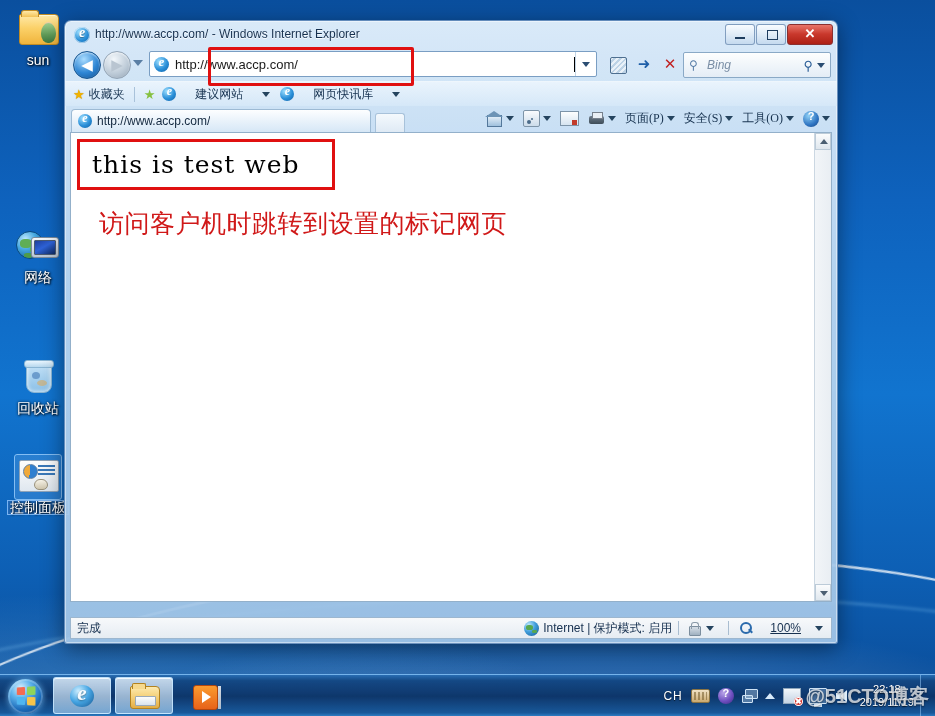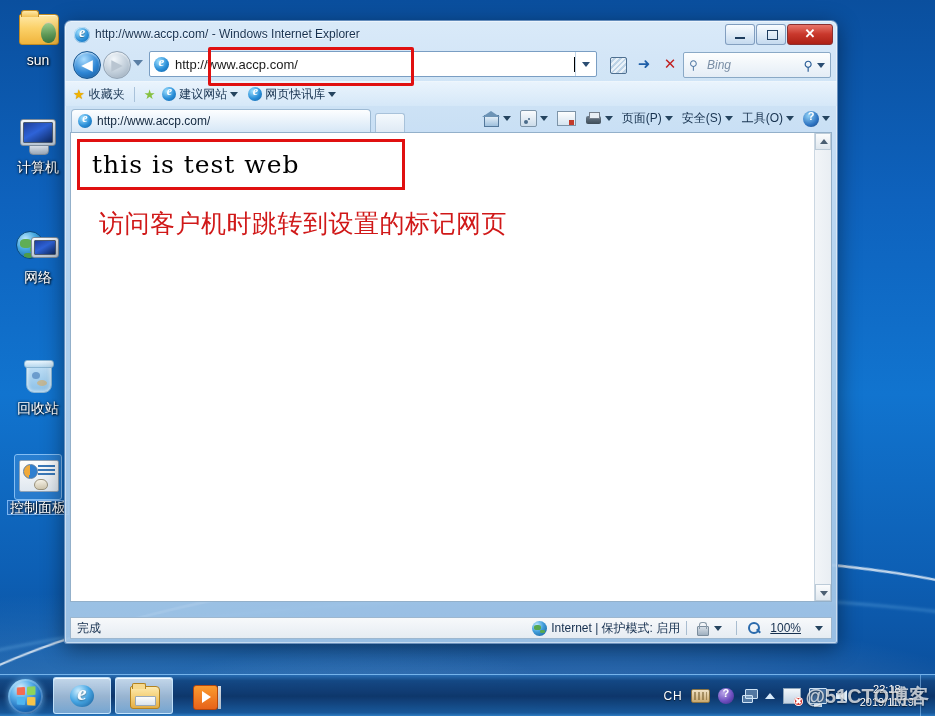--- a/index.html
+++ b/index.html
@@ -175,38 +175,38 @@
   #searchbox .sdv{width:0;height:0;border-left:4px solid transparent;border-right:4px solid transparent;
     border-top:5px solid #2b4d72;margin-right:5px;}
 
   
   #favbar{height:24px;display:flex;align-items:center;padding:0 8px;gap:4px;
     background:linear-gradient(180deg,rgba(238,246,253,.85),rgba(214,232,248,.85));
     border-top:1px solid rgba(255,255,255,.6);}
   .star{color:#f2b300;font-size:13px;text-shadow:0 0 1px #a9790a;}
   .fav-lbl{font-size:12px;color:#15314f;}
   .fsep{width:1px;height:15px;background:#a9c2da;margin:0 5px;}
-  .fav-item{display:flex;align-items:center;gap:3px;padding:1px 3px;border-radius:2px;}
+  .fav-item{display:flex;align-items:center;gap:19px;padding:1px 3px;border-radius:2px;}
   .mini-ie{width:14px;height:14px;border-radius:50%;position:relative;flex:none;
     background:radial-gradient(circle at 35% 30%,#9fe0ff,#2a8fd8 55%,#0d5fa5 100%);}
   .mini-ie:after{content:"e";position:absolute;left:0;right:0;top:-3px;text-align:center;
     font:italic bold 12px "Liberation Serif",serif;color:#fff;}
   .dv{width:0;height:0;border-left:4px solid transparent;border-right:4px solid transparent;border-top:5px solid #25445f;}
   .star-add{color:#86c040;font-size:13px;}
 
   
   #tabrow{height:26px;position:relative;display:flex;align-items:flex-end;padding-left:6px;}
   #tab1{width:300px;height:23px;border:1px solid #9dbad4;border-bottom:none;border-radius:4px 4px 0 0;
     background:linear-gradient(180deg,#fdfeff 0%,#e7f1fa 55%,#d6e7f6 100%);
     display:flex;align-items:center;padding:0 6px;box-sizing:border-box;}
   #tab1 .lbl{margin-left:5px;font-size:12px;color:#13283f;white-space:nowrap;overflow:hidden;}
   #newtab{width:28px;height:18px;margin-left:4px;border:1px solid #a8c2da;border-bottom:none;border-radius:3px 3px 0 0;
     background:linear-gradient(180deg,#f4f9fd,#dfeaf5);}
   #cmdbar{position:absolute;right:4px;top:2px;display:flex;align-items:center;gap:3px;}
-  .cmd{display:flex;align-items:center;gap:3px;padding:2px 3px;border-radius:2px;font-size:12px;color:#17324f;white-space:nowrap;}
+  .cmd{display:flex;align-items:center;gap:3px;padding:2px 3px;border-radius:2px;font-size:12px;color:#17324f;white-space:nowrap;font-family:Liberation Serif, serif;}
   .homeic{width:17px;height:15px;position:relative;}
   .homeic:before{content:"";position:absolute;left:1px;top:4px;width:13px;height:10px;
     background:linear-gradient(180deg,#e8f2fa,#9fc0dd);border:1px solid #54789b;}
   .homeic:after{content:"";position:absolute;left:-1px;top:0;border-left:9px solid transparent;
     border-right:9px solid transparent;border-bottom:6px solid #6d94b6;}
   .feedic{width:15px;height:15px;border:1px solid #7d94a8;border-radius:2px;background:linear-gradient(180deg,#fafcfe,#ccdcea);position:relative;}
   .feedic:after{content:"";position:absolute;left:3px;bottom:2px;width:4px;height:4px;border-radius:50%;background:#4a6b8a;
     box-shadow:0 0 0 3px transparent, 3px -3px 0 -1px #4a6b8a;}
   .mailic{width:17px;height:13px;border:1px solid #7d94a8;background:linear-gradient(180deg,#fdfefe,#d6e4f0);position:relative;}
   .mailic:after{content:"";position:absolute;right:1px;bottom:0;width:5px;height:5px;background:#c23b2b;}
@@ -214,21 +214,21 @@
   .printic:before{content:"";position:absolute;left:1px;top:4px;width:15px;height:8px;border-radius:2px;
     background:linear-gradient(180deg,#6d7d8c,#3e4c58);}
   .printic:after{content:"";position:absolute;left:4px;top:0;width:9px;height:5px;background:#e9eff5;border:1px solid #76808c;}
   .helpic{width:16px;height:16px;border-radius:50%;background:radial-gradient(circle at 35% 30%,#8fd0f5,#2e74c2 60%,#14407c 100%);
     position:relative;}
   .helpic:after{content:"?";position:absolute;left:0;right:0;top:-1px;text-align:center;font:bold 11px "Liberation Sans",sans-serif;color:#fff;}
 
   
   #viewport{position:absolute;left:5px;right:5px;top:0;height:470px;background:#fff;border:1px solid #93b0ca;box-sizing:border-box;overflow:hidden;}
   #pagearea{position:absolute;left:0;top:0;right:16px;bottom:0;background:#fff;padding:6px 0 0 6px;box-sizing:border-box;}
-  #pagebox{width:328px;border:3px solid #e01010;padding:8px 12px;box-sizing:border-box;}
+  #pagebox{width:258px;border:3px solid #e01010;padding:8px 12px;box-sizing:border-box;}
   #pagetext{font-family:"DejaVu Serif","Liberation Serif",serif;font-size:25px;color:#000;letter-spacing:1px;white-space:nowrap;}
   #annot{margin:14px 0 0 22px;color:#d01818;font-family:"DejaVu Serif","Liberation Serif",serif;
     font-size:25px;line-height:39px;letter-spacing:.5px;}
   #annot div{white-space:nowrap;}
 
   
   #vscroll{position:absolute;right:0;top:0;bottom:0;width:16px;background:linear-gradient(90deg,#f2f5f8,#e9eef3);border-left:1px solid #cbd7e2;}
   .sbtn{width:16px;height:17px;background:linear-gradient(180deg,#fbfcfd,#dfe7ee);border:1px solid #bccbd8;box-sizing:border-box;position:relative;}
   .sbtn.bot{position:absolute;bottom:0;}
   .sbtn i{position:absolute;left:4px;width:0;height:0;border-left:4px solid transparent;border-right:4px solid transparent;}
@@ -328,29 +328,20 @@
 
   <div class="dicon" style="left:6px;top:8px;">
     <div class="glyph">
       <div class="ic-folder">
           <div class="head"></div>
         </div>
     </div>
     <span class="lbl">sun</span>
   </div>
 
-  <div class="dicon" style="left:6px;top:115px;">
-    <div class="glyph">
-      <div class="ic-mon">
-          <div class="scr"></div>
-        </div>
-        <div class="ic-stand"></div>
-    </div>
-    <span class="lbl">计算机</span>
-  </div>
 
   <div class="dicon" style="left:6px;top:225px;">
     <div class="glyph">
       <div class="ic-globe"></div>
       <div class="ic-mon" style="left:16px;top:12px;width:28px;height:21px;">
           <div class="scr"></div>
         </div>
     </div>
     <span class="lbl">网络</span>
   </div>
@@ -517,21 +508,21 @@
       <span class="done">完成</span>
       <span class="zonewrap">
         <span class="globeic"></span>
         <span>Internet | 保护模式: 启用</span>
       </span>
       <span class="sbsep"></span>
       <span class="lockic"></span>
       <span class="dv" style="margin:0 8px 0 4px;"></span>
       <span class="sbsep"></span>
       <span class="zoomic" style="margin-left:4px;"></span>
-      <span style="margin-left:8px;text-decoration:underline;">100%</span>
+      <span style="margin-left:16px;text-decoration:underline;">100%</span>
       <span class="dv" style="margin:0 8px 0 14px;"></span>
     </div>
   </div>
 
   <div id="taskbar">
     <div id="startorb">
       <div class="orb"></div>
       <div class="flag">
         <span class="a"></span>
           <span class="b"></span>

